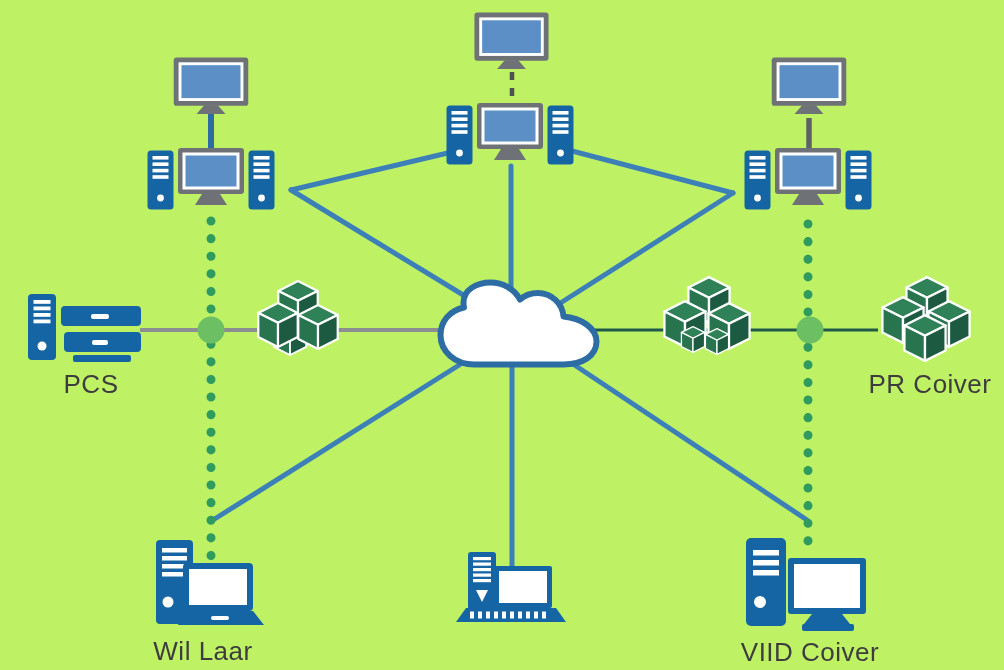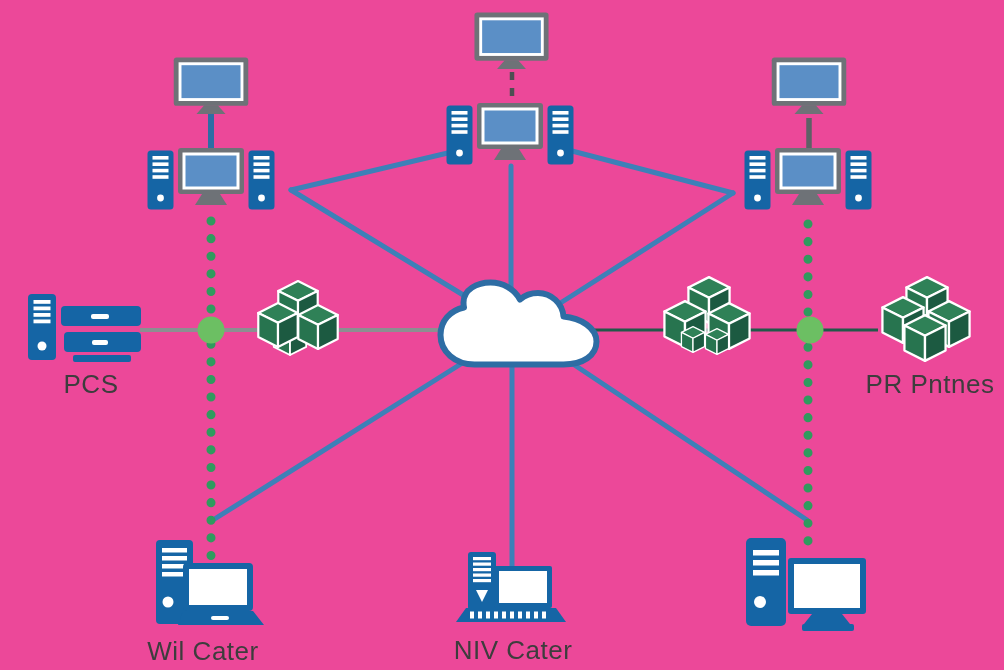--- a/index.html
+++ b/index.html
@@ -1,18 +1,18 @@
 <!DOCTYPE html>
 <html><head>
 <meta charset="utf-8">
 <style>
   html,body{margin:0;padding:0;background:#ffffff;}
   .stage{
     position:relative;width:1004px;height:670px;overflow:hidden;
-    background:#ec4899;font-family:"Liberation Sans",sans-serif;
+    background:#bef264;font-family:"Liberation Sans",sans-serif;
   }
   .stage svg{position:absolute;left:0;top:0;}
   .node-label{
     position:absolute;transform:translateX(-50%);
     font-size:26px;letter-spacing:.5px;color:#3d3d3d;white-space:nowrap;
     font-family:"Liberation Sans",sans-serif;
   }
   .blue5{stroke:#3d80b8;stroke-width:5;stroke-linecap:round;}
   .dots{stroke:#2f9b5e;stroke-width:9;stroke-dasharray:0.1 17.5;stroke-linecap:round;fill:none;}
 </style>
@@ -167,17 +167,17 @@
     <rect x="7" y="32" width="26" height="5.5" fill="#ffffff"></rect>
     <circle cx="14" cy="64" r="6" fill="#ffffff"></circle>
     <rect x="42" y="20" width="78" height="56" rx="3" fill="#1565a5"></rect>
     <rect x="48" y="26" width="66" height="44" fill="#ffffff"></rect>
     <polygon points="66,76 96,76 104,86 58,86" fill="#1565a5"></polygon>
     <rect x="56" y="86" width="52" height="7" rx="2" fill="#1565a5"></rect>
   </g>
 </svg>
 
 <div class="node-label" style="left:91px;top:369px;">PCS</div>
-<div class="node-label" style="left:930px;top:369px;">PR Pntnes</div>
-<div class="node-label" style="left:203px;top:636px;">Wil Cater</div>
-<div class="node-label" style="left:513px;top:635px;">NIV Cater</div>
+<div class="node-label" style="left:930px;top:369px;">PR Coiver</div>
+<div class="node-label" style="left:203px;top:636px;">Wil Laar</div>
+<div class="node-label" style="left:810px;top:637px;">VIID Coiver</div>
 
 </div>
 
 </body></html>

